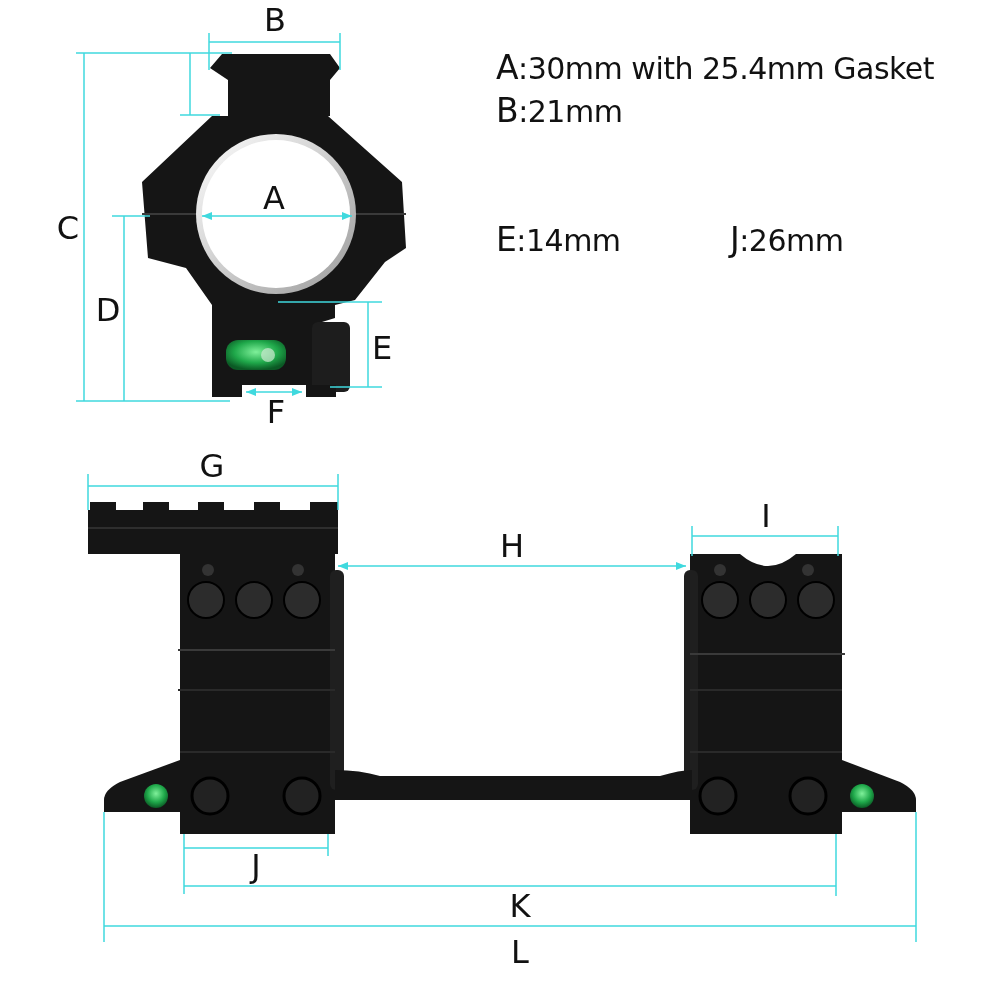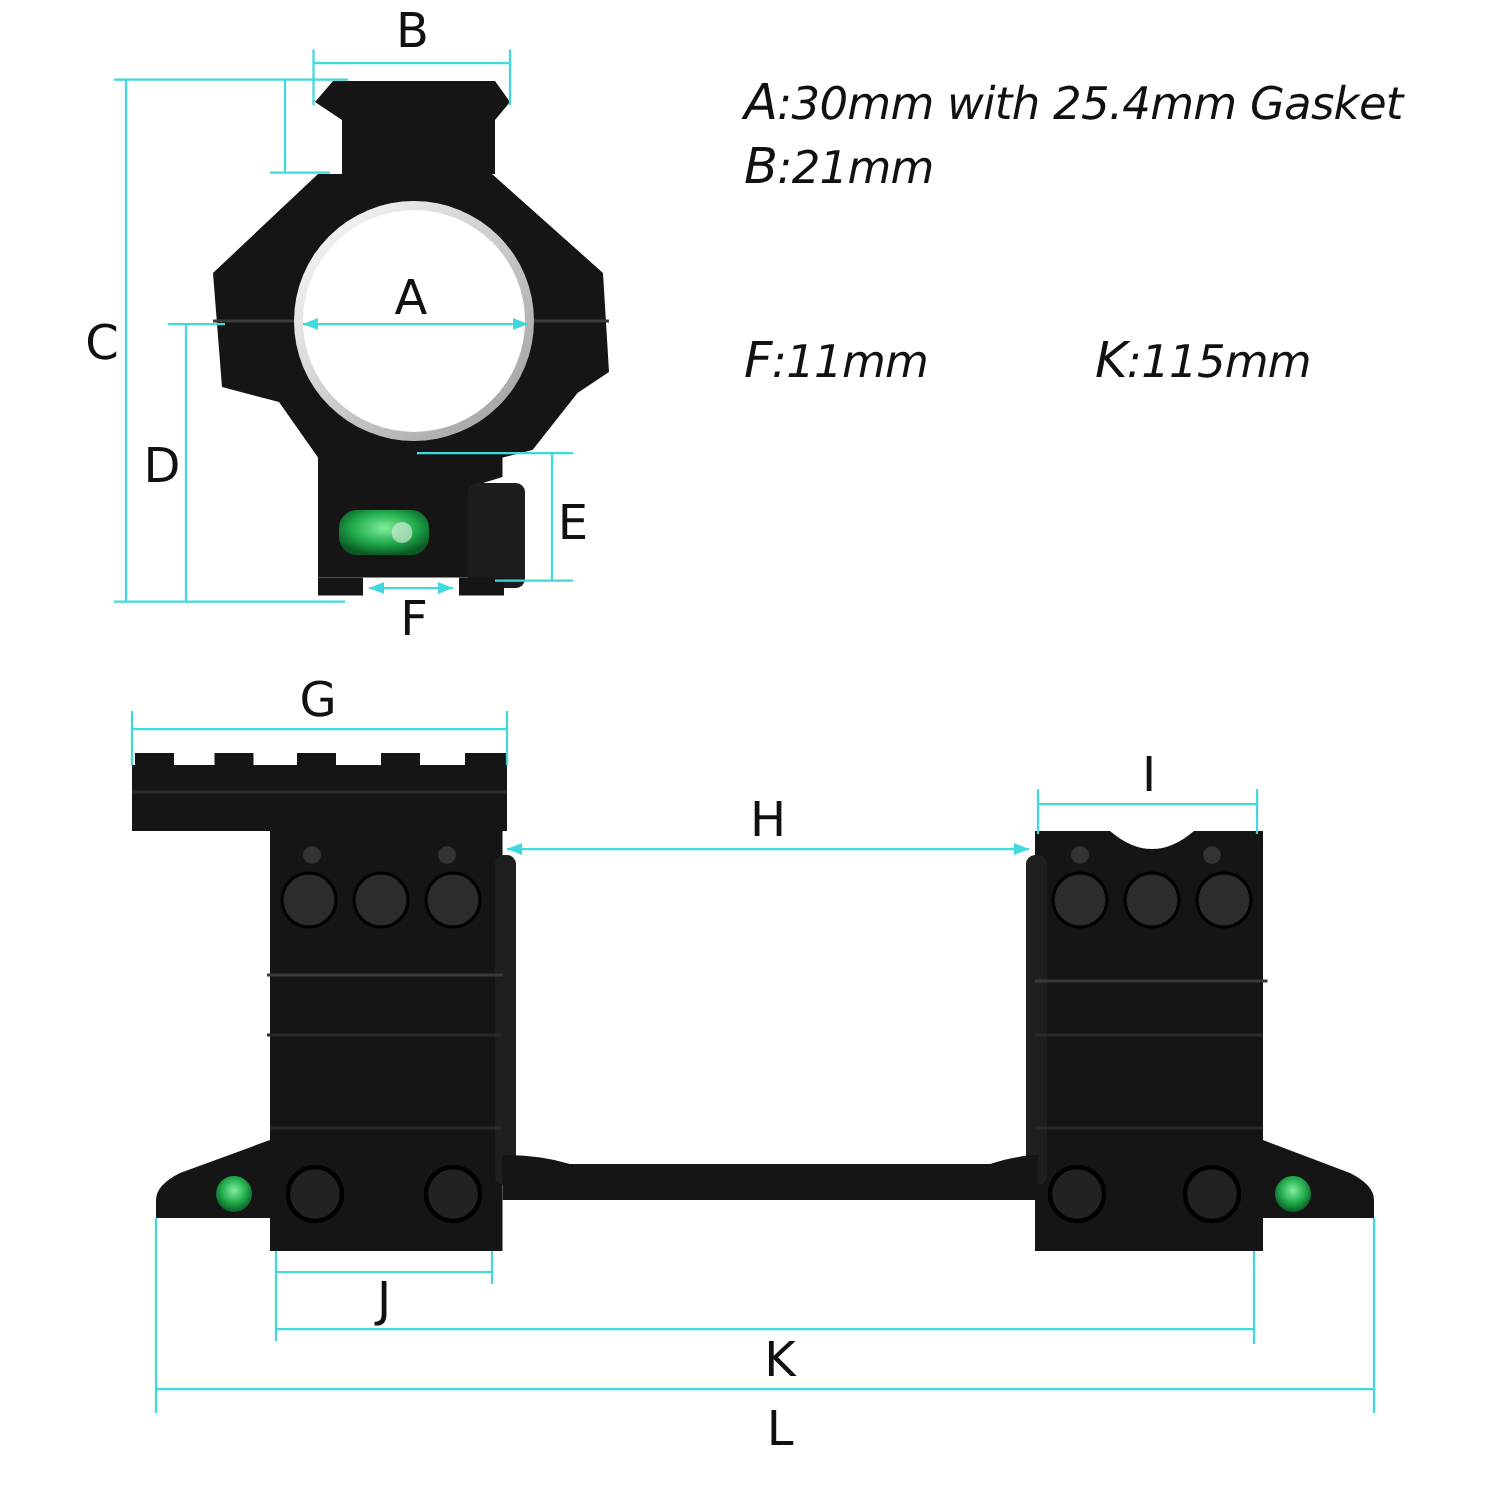--- a/index.html
+++ b/index.html
@@ -1,18 +1,18 @@
 <!DOCTYPE html>
 <html><head>
 <meta charset="utf-8">
 <style>
   html, body { margin:0; padding:0; background:#ffffff; }
   body { width:1000px; height:1000px; position:relative; overflow:hidden; font-family:"DejaVu Sans", sans-serif; }
   .specs { position:absolute; left:496px; top:46px; font-size:30px; color:#111; line-height:43px; letter-spacing:-0.5px; }
-  .spec-row { display:flex; height:43px;font-style:italic; }
+  .spec-row { display:flex; height:43px; }
   .spec-left { width:234px; white-space:nowrap; }
   .spec-right { white-space:nowrap; }
   .spec-key { font-size:33px; }
   .lbl { position:absolute; font-size:32px; color:#111; transform:translate(-50%,-50%); }
   svg { position:absolute; left:0; top:0; }
 </style>
 </head>
 <body>
 
 <div class="specs">
@@ -22,22 +22,22 @@
     </span>
   </div>
   <div class="spec-row">
     <span class="spec-left"><span class="spec-key">B</span>:<span>21mm</span></span>
   </div>
   <div class="spec-row">
   </div>
   <div class="spec-row">
   </div>
   <div class="spec-row">
-    <span class="spec-left"><span class="spec-key">F</span>:<span>11mm</span></span>
-    <span class="spec-right"><span class="spec-key">K</span>:<span>115mm</span></span>
+    <span class="spec-left"><span class="spec-key">E</span>:<span>14mm</span></span>
+    <span class="spec-right"><span class="spec-key">J</span>:<span>26mm</span></span>
   </div>
 </div>
 
 <svg width="1000" height="1000" viewBox="0 0 1000 1000">
   <defs>
     <radialGradient id="vialGrad" cx="50%" cy="40%" r="60%">
       <stop offset="0%" stop-color="#7ff09a"></stop>
       <stop offset="60%" stop-color="#1fa84a"></stop>
       <stop offset="100%" stop-color="#0b5a25"></stop>
     </radialGradient>

